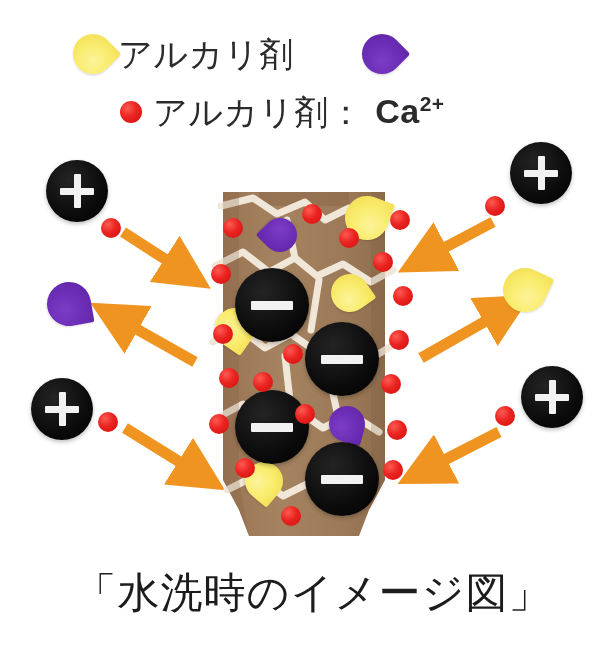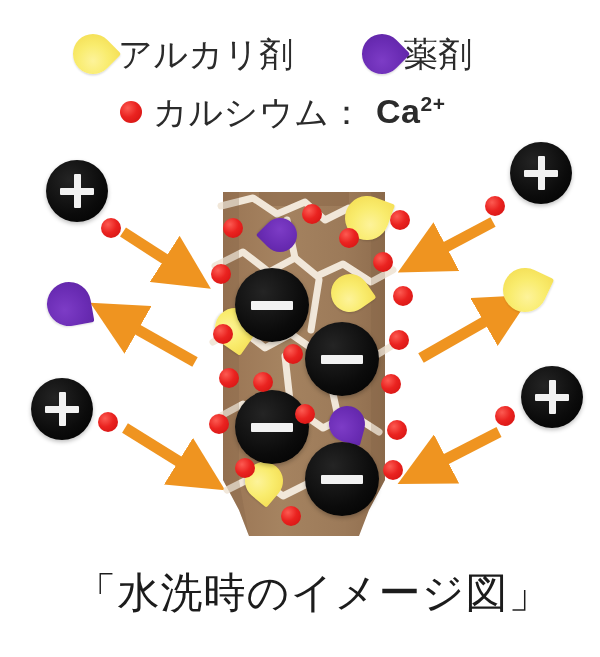--- a/index.html
+++ b/index.html
@@ -166,28 +166,27 @@
 
   <div class="legend-row legend-row-1">
     <span class="droplet-wrap">
       <span class="droplet yellow"></span>
     </span>
     <span class="legend-label">アルカリ剤</span>
     <span class="legend-gap"></span>
     <span class="droplet-wrap d-purple">
       <span class="droplet purple"></span>
     </span>
-    <span class="legend-label">薬剤</span>
   </div>
 
   <div class="legend-row legend-row-2">
     <span class="dot-wrap">
       <span class="dot-red"></span>
     </span>
-    <span class="legend-label">カルシウム：</span>
+    <span class="legend-label">アルカリ剤：</span>
     <span class="legend-gap-small"></span>
     <span class="ca-text"><span>Ca</span><span class="sup">2+</span></span>
   </div>
 
   <svg class="arrow-layer" viewBox="0 0 600 657" width="600" height="657">
     <defs>
       <marker id="ah" markerWidth="5" markerHeight="5" refX="2.2" refY="2.5" orient="auto">
         <path d="M0,0 L5,2.5 L0,5 Z" fill="#ef9420"></path>
       </marker>
     </defs>

